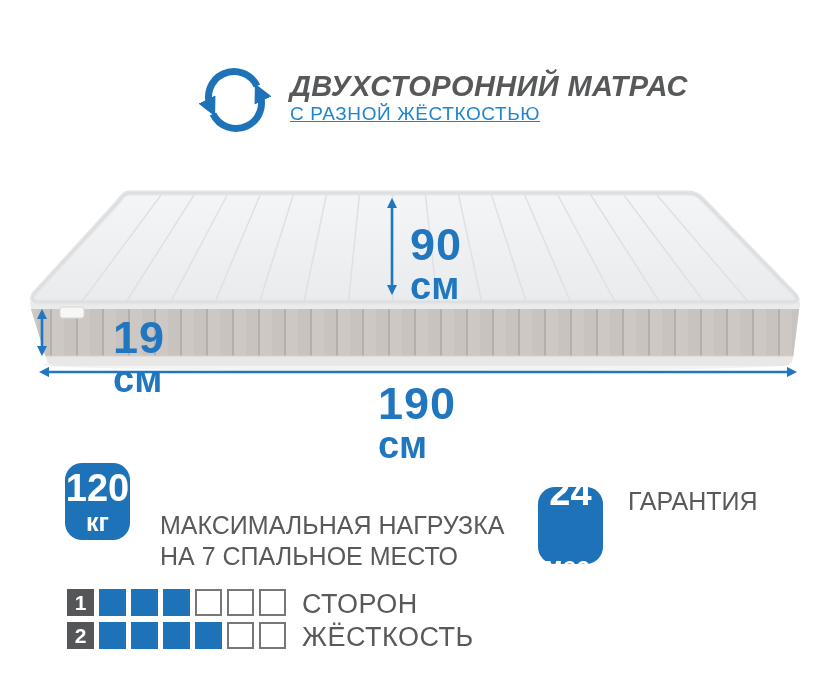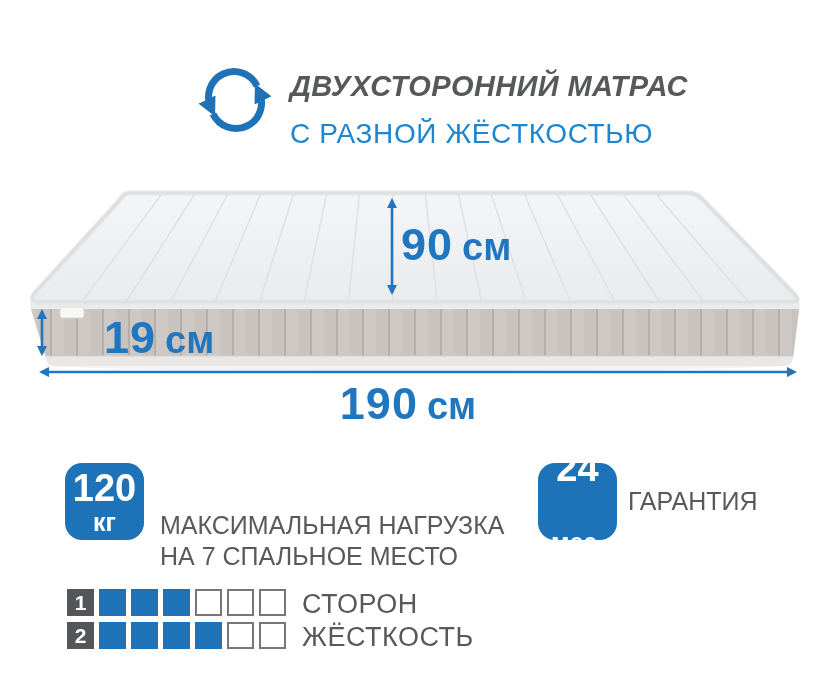--- a/index.html
+++ b/index.html
@@ -9,47 +9,47 @@
   }
   
   .hdr-icon{position:absolute;left:199px;top:64px;width:72px;height:72px;}
   .icon-stroke{stroke:var(--blue);}
   .icon-fill{fill:var(--blue);}
   .title{
     position:absolute;left:290px;top:70px;font-size:29px;font-weight:700;
     color:var(--title-gray);letter-spacing:.4px;white-space:nowrap;font-style:italic;
   }
   .subtitle{
-    position:absolute;left:290px;top:118px;font-size:28px;font-weight:400;
-    color:var(--subtitle-blue);letter-spacing:.6px;white-space:nowrap;
+    position:absolute;left:290px;top:103px;font-size:19px;font-weight:400;
+    color:var(--subtitle-blue);letter-spacing:.6px;white-space:nowrap;text-decoration:underline;
   }
   
   #mattress{position:absolute;left:0;top:160px;width:816px;height:230px;}
   .dim-arrow{stroke:var(--arrow-blue);}
   .arrow-head{fill:var(--arrow-blue);}
   
   .dim{
     position:absolute;display:flex;align-items:baseline;color:var(--arrow-blue);
-    font-weight:700;white-space:nowrap;
+    font-weight:700;white-space:nowrap;flex-direction:column;
   }
   .dim .val{font-size:45px;line-height:1;letter-spacing:1px;}
   .dim .unit{font-size:38px;line-height:1;margin-left:9px;}
   #dim-depth{left:401px;top:222px;}
   #dim-height{left:56px;top:315px;margin-left:48px;}
   #dim-length{left:408px;top:381px;transform:translateX(-50%);}
   
   .badge{
-    position:absolute;width:79px;height:77px;border-radius:17px;background:var(--blue);
+    position:absolute;width:65px;height:77px;border-radius:17px;background:var(--blue);
     color:#fff;display:flex;flex-direction:column;align-items:center;justify-content:center;
     font-weight:700;
   }
   .badge .bval{font-size:38px;line-height:1;}
   .badge .bunit{font-size:25px;line-height:1;margin-top:3px;}
   #badge-load{left:65px;top:463px;}
-  #badge-warranty{left:538px;top:463px;gap:40px;}
+  #badge-warranty{left:538px;top:487px;gap:40px;}
   .feature-label{
     position:absolute;color:var(--gray);font-size:25px;line-height:31px;
     white-space:nowrap;
   }
   #label-load{left:160px;top:470px;margin-top:40px;}
   #label-warranty{left:628px;top:463px;height:77px;display:flex;align-items:center;}
   
   #hardness{position:absolute;left:67px;top:589px;}
   .hrow{display:flex;gap:5px;margin-bottom:6px;}
   .cell{width:27px;height:27px;box-sizing:border-box;flex:0 0 auto;}

